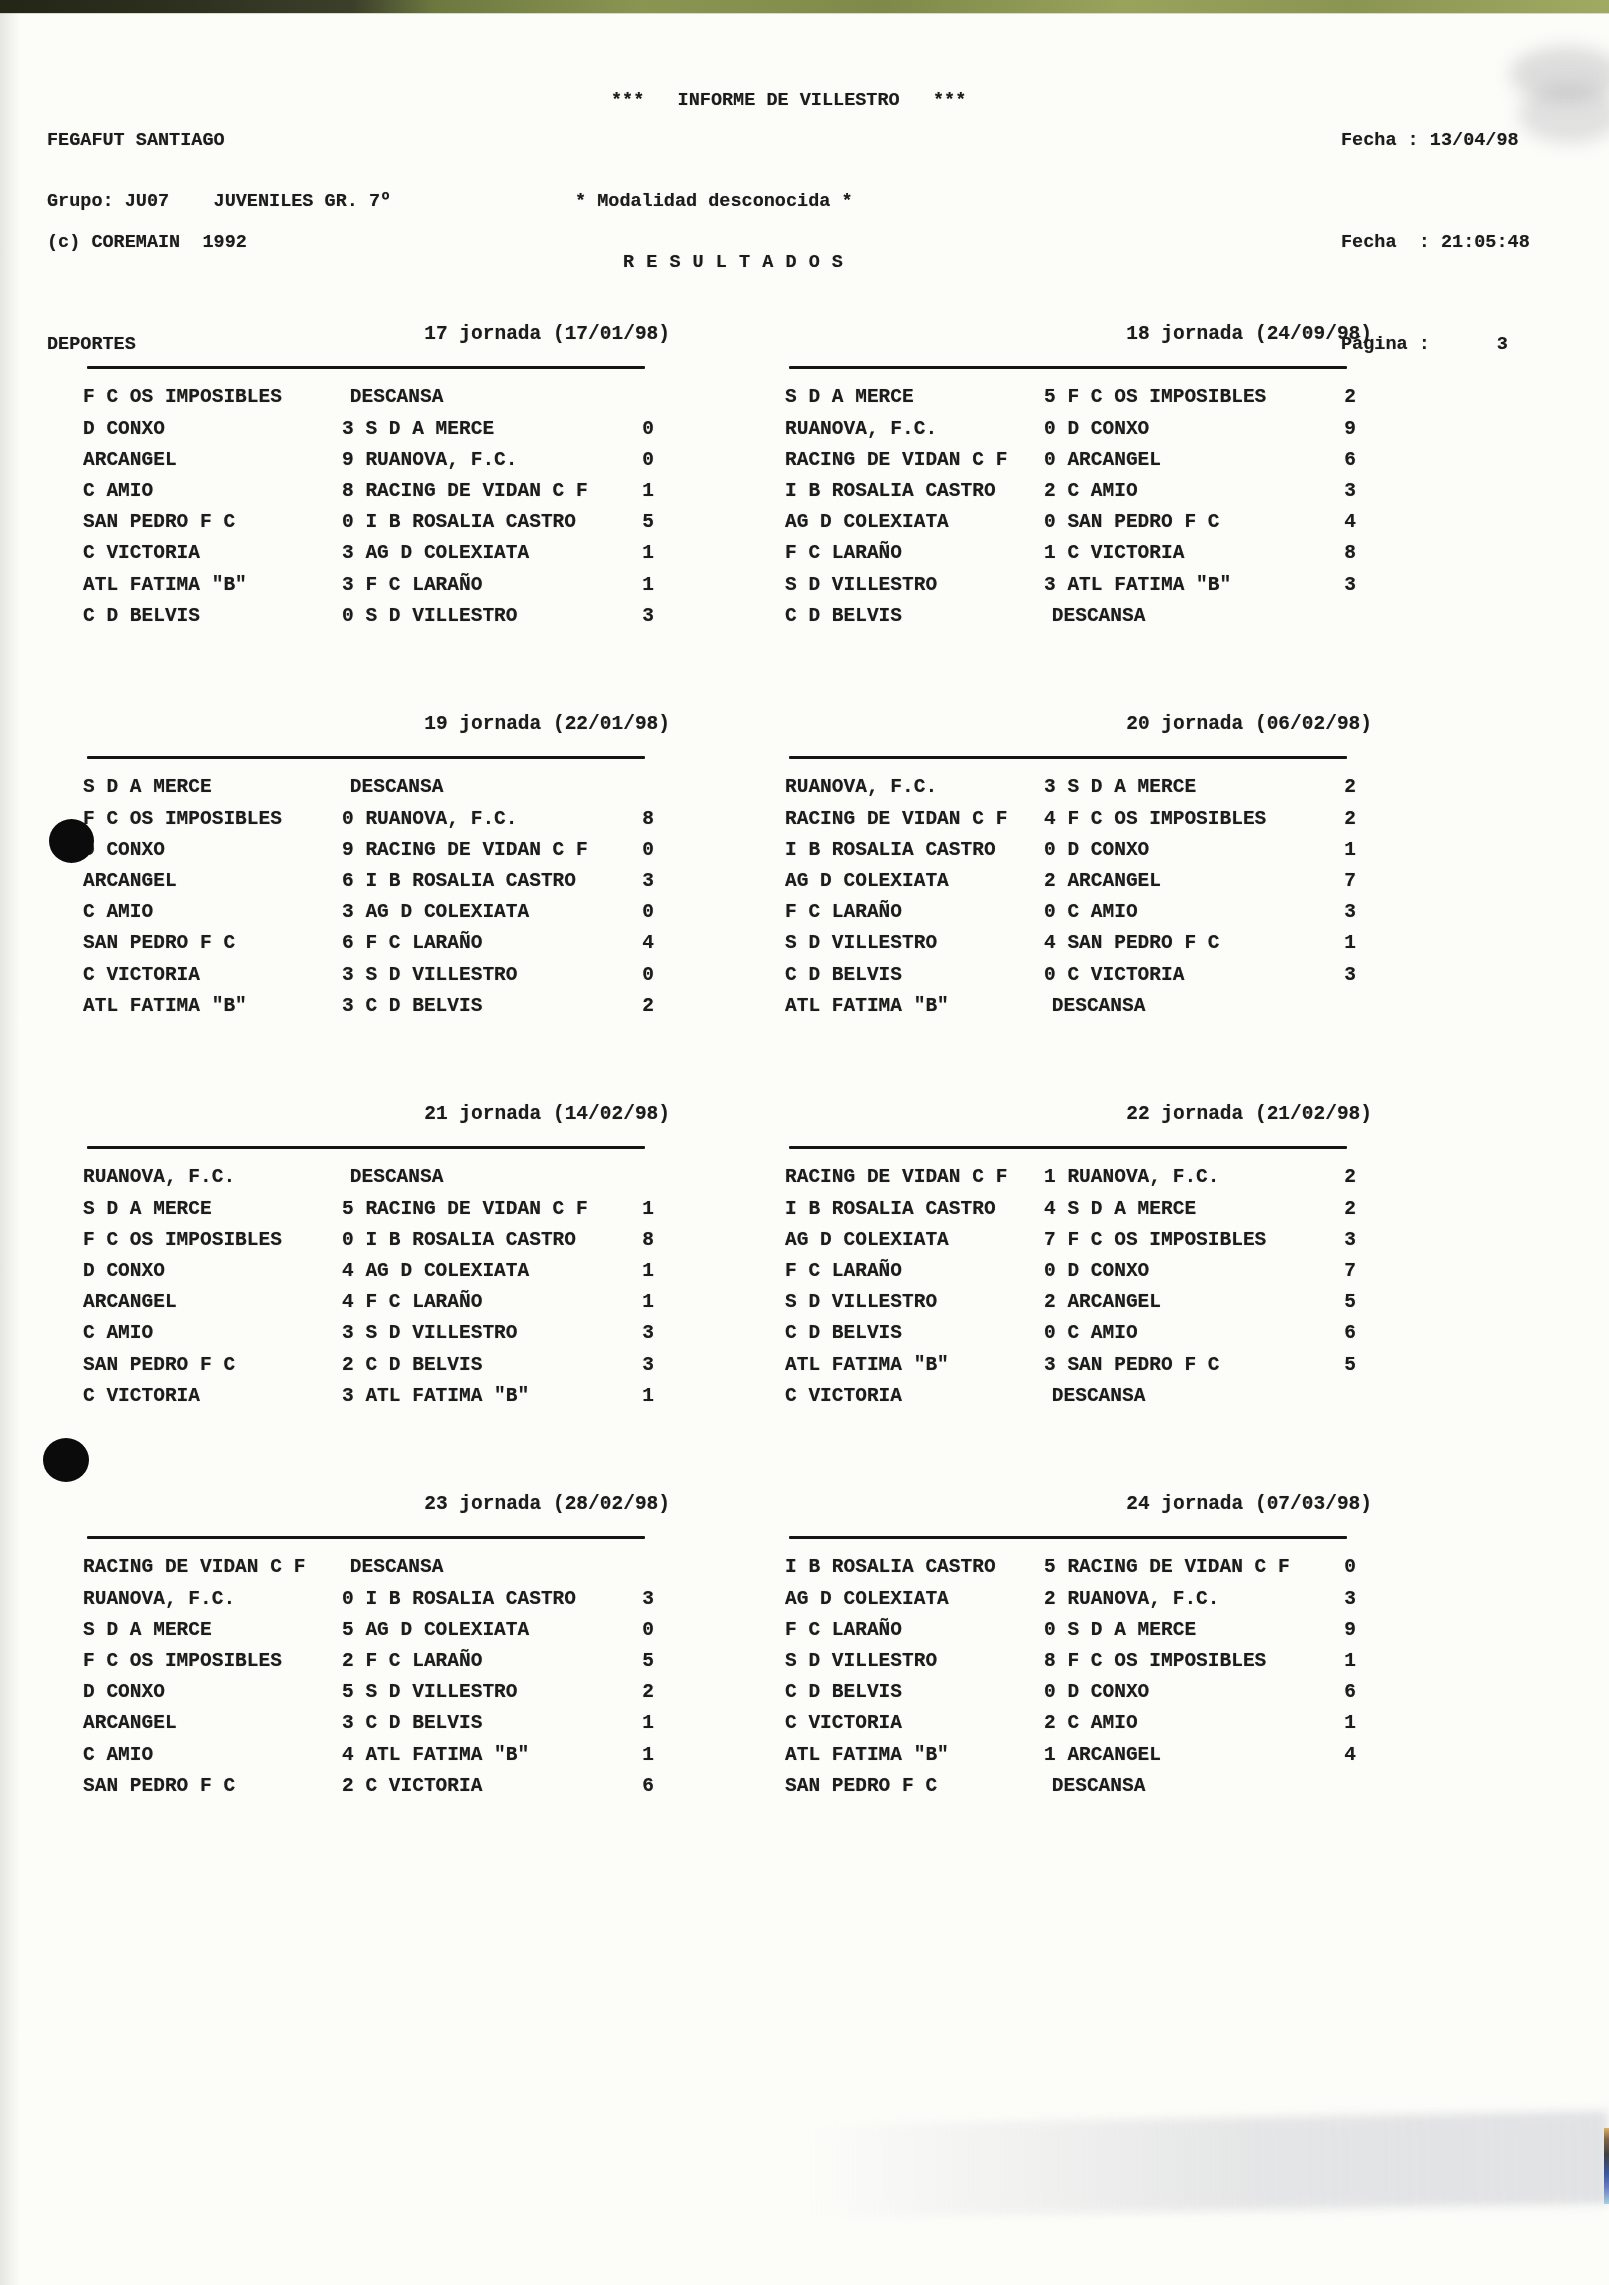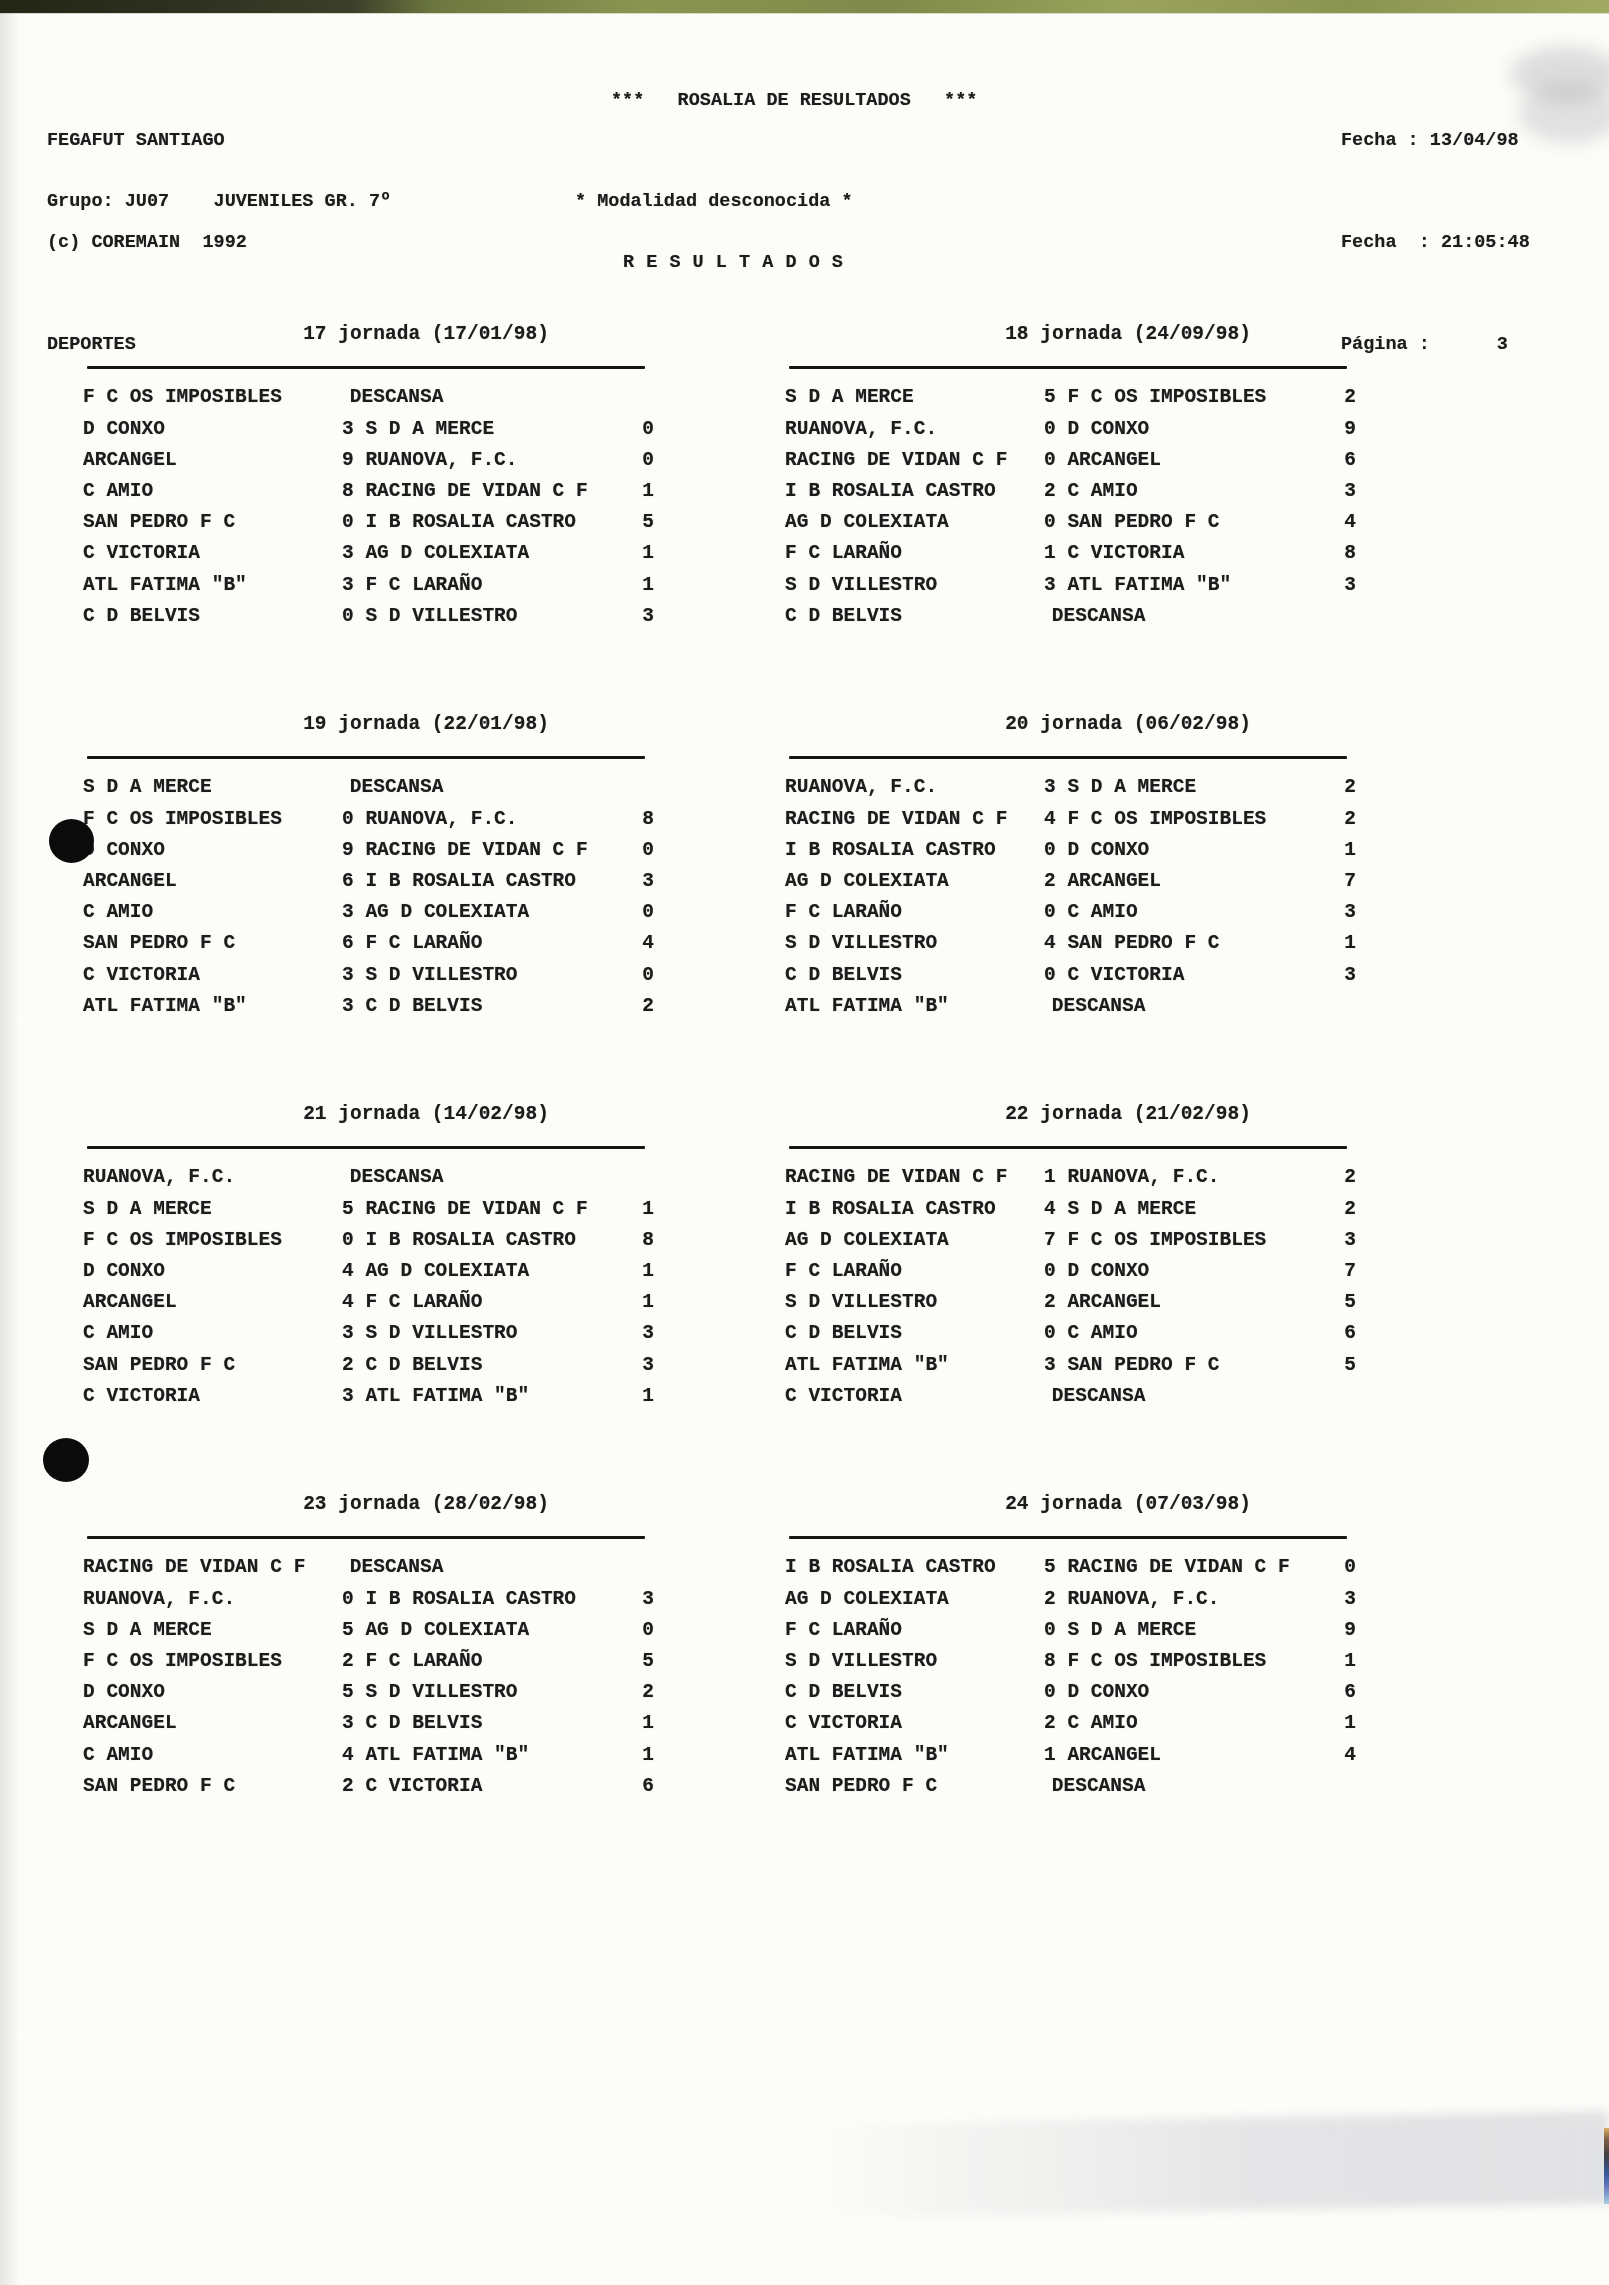--- a/index.html
+++ b/index.html
@@ -32,21 +32,21 @@
   .hdr-center{position:absolute;left:611px;top:90px;font-size:18.5px;white-space:pre;}
   .hdr-right{position:absolute;left:1341px;top:56px;font-size:18.5px;line-height:34px;white-space:pre;}
   .hdr-right .line{display:flex;}
   .pagina-value{display:inline-block;width:78px;text-align:right;}
   .group-line{position:absolute;left:0;top:191px;font-size:18.5px;white-space:pre;}
   .grupo{position:absolute;left:47px;top:0;white-space:pre;font-family:Liberation Mono, monospace;}
   .modalidad{position:absolute;left:575px;top:0;white-space:pre;}
   .results-heading{position:absolute;left:623px;top:252px;font-size:18.5px;white-space:pre;letter-spacing:0.5px;}
   
   .jornada{position:absolute;width:571px;font-size:19.5px;}
-  .jornada-title{position:absolute;left:0;top:0;width:100%;text-align:center;padding-left:115px;box-sizing:border-box;white-space:pre;}
+  .jornada-title{position:absolute;left:16px;top:0;width:100%;text-align:right;padding-left:115px;box-sizing:border-box;white-space:pre;}
   .rule{position:absolute;left:3.9px;top:43px;width:558px;height:2.9px;background:#151515;border-radius:1px;}
   .match-row{position:absolute;left:0;width:571px;height:27px;display:flex;white-space:pre;}
   .match-row .home{flex:0 0 259px;overflow:visible;}
   .match-row .hs{flex:0 0 15.6px;}
   .match-row .away{flex:1 1 auto;padding-left:7.8px;}
   .match-row .as{flex:0 0 25px;text-align:right;}
   .match-row.rest .away{margin-left:-15.6px;}
   
   .hole{position:absolute;background:#0b0b0b;border-radius:50%;}
   .hole-1{left:49px;top:819px;width:45px;height:44px;}
@@ -74,21 +74,21 @@
 <div class="page">
   <div class="scan-strip"></div>
   <div class="left-edge"></div>
 
   <div class="hdr-left">
     <div>FEGAFUT SANTIAGO</div>
     <div>(c) COREMAIN  1992</div>
     <div>DEPORTES</div>
   </div>
 
-  <div class="hdr-center">***   ROSALIA DE RESULTADOS   ***</div>
+  <div class="hdr-center">***   INFORME DE VILLESTRO   ***</div>
 
   <div class="hdr-right">
     <div class="line"><span>Fecha : </span><span>13/04/98</span></div>
     <div class="line"><span>Fecha  : </span><span>21:05:48</span></div>
     <div class="line"><span>Página :</span><span class="pagina-value">3</span></div>
   </div>
 
   <div class="group-line">
     <span class="grupo">Grupo: JU07    JUVENILES GR. 7º</span>
     <span class="modalidad">* Modalidad desconocida *</span>

